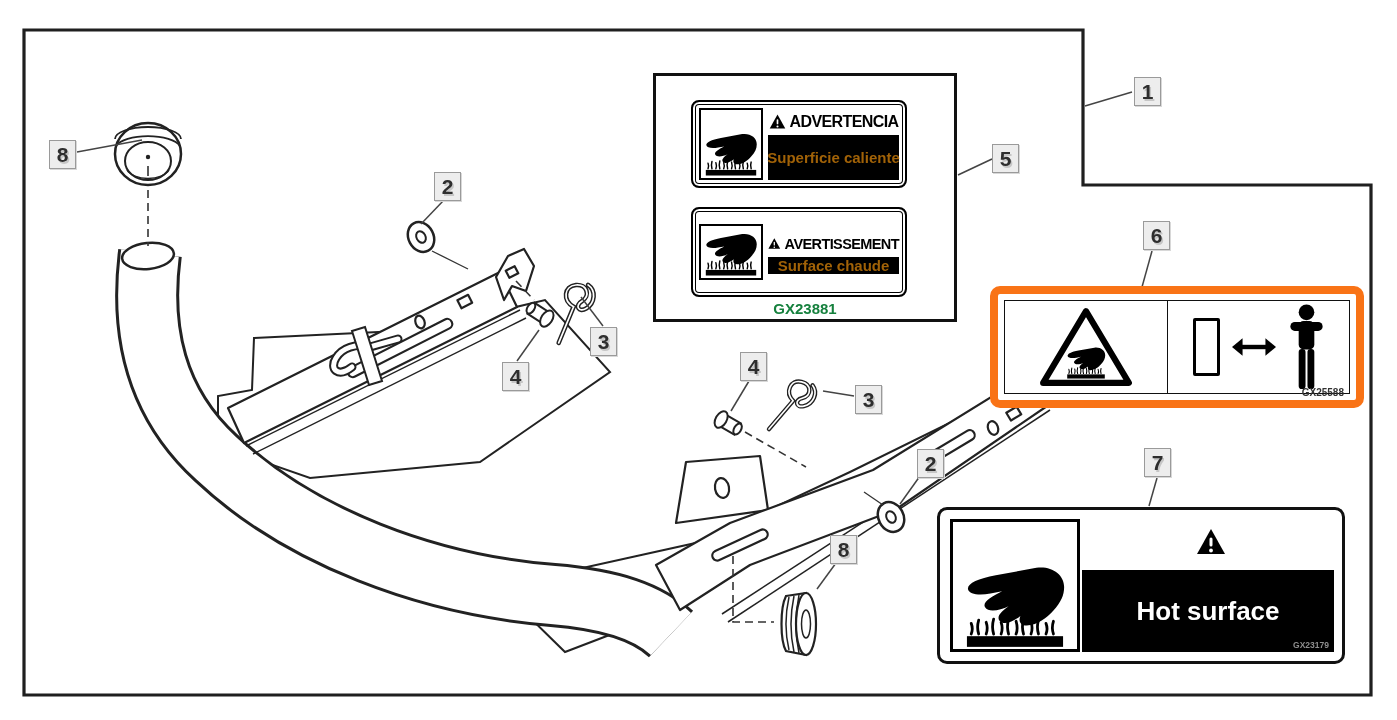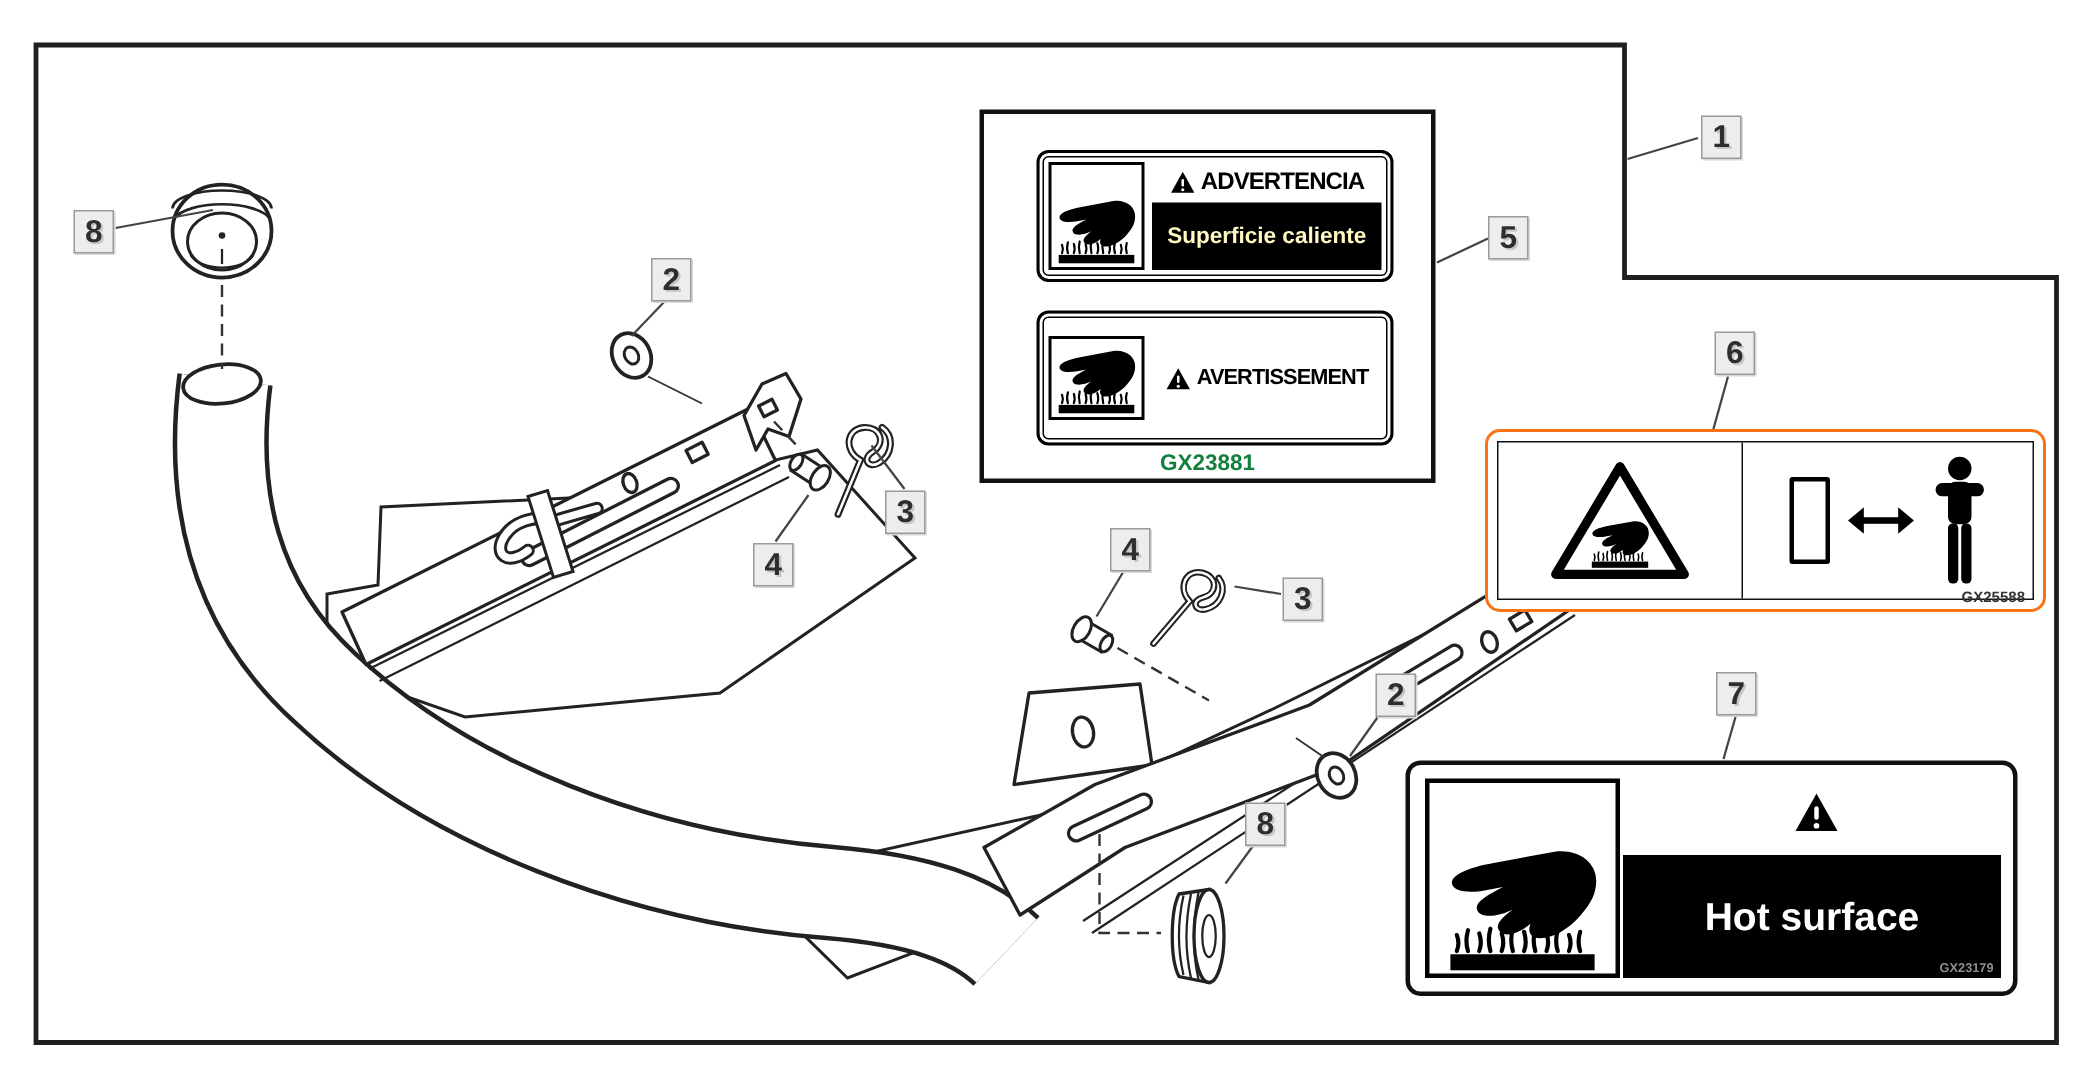--- a/index.html
+++ b/index.html
@@ -13,41 +13,41 @@
     position:absolute;width:27px;height:29px;box-sizing:border-box;
     background:#ededed;border:1px solid #9a9a9a;
     color:#2e2e2e;font-weight:bold;font-size:21px;line-height:27px;text-align:center;
     text-shadow:1.5px 1.5px 0 #c6c6c6;box-shadow:1px 1px 0 #d8d8d8;
     z-index:3;
   }
 
   
   .label5-box{position:absolute;left:653px;top:73px;width:304px;height:249px;box-sizing:border-box;
     border:3px solid #111;background:#fff;z-index:2;}
-  .mini-label{position:absolute;left:35px;width:238px;box-sizing:border-box;
+  .mini-label{position:absolute;left:35px;width:216px;box-sizing:border-box;
     border:2.5px solid #000;border-radius:8px;background:#fff;
     box-shadow:inset 0 0 0 2px #fff, inset 0 0 0 3px #000;
     padding:6px;display:flex;gap:5px;align-items:stretch;}
   .mini-a{top:24px;height:88px;}
   .mini-b{top:131px;height:90px;align-items:center;}
   .icon-cell{width:64px;box-sizing:border-box;border:2.5px solid #000;background:#fff;
     display:flex;align-items:flex-end;justify-content:center;padding:1px;}
   .text-cell{flex:1;display:flex;flex-direction:column;min-width:0;}
   .signal-row{flex:0 0 27px;display:flex;align-items:center;justify-content:center;gap:4px;
     font-weight:bold;color:#000;letter-spacing:-0.6px;white-space:nowrap;}
   .sig-a{font-size:16px;}
   .sig-b{font-size:14.5px;}
-  .msg-row{flex:1;background:#000;color:#fef9c3;display:flex;align-items:center;justify-content:center;
+  .msg-row{flex:1;background:#000;color:#a16207;display:flex;align-items:center;justify-content:center;
     font-weight:bold;font-size:15px;white-space:nowrap;}
   .label5-code{position:absolute;left:0;right:0;top:224px;text-align:center;
     font-weight:bold;font-size:15px;color:#15803d;}
 
   
   .label6-box{position:absolute;left:990px;top:286px;width:374px;height:122px;box-sizing:border-box;
-    border:2px solid #f97316;border-radius:10px;background:#fff;z-index:2;}
+    border:8px solid #f97316;border-radius:10px;background:#fff;z-index:2;}
   .label6-inner{position:absolute;left:6px;top:6px;right:6px;bottom:6px;
     border:1.5px solid #111;display:flex;}
   .label6-left{flex:0 0 162px;border-right:1.5px solid #111;display:flex;
     align-items:center;justify-content:center;}
   .label6-right{flex:1;display:flex;align-items:center;justify-content:center;gap:12px;}
   .hot-rect{width:27px;height:58px;box-sizing:border-box;border:3.5px solid #000;border-radius:2px;}
   .label6-code{position:absolute;right:12px;bottom:2px;font-weight:bold;font-size:10px;color:#333;}
 
   
   .label7-box{position:absolute;left:937px;top:507px;width:408px;height:157px;box-sizing:border-box;
@@ -284,20 +284,21 @@
             <use href="#sym-hand"></use>
           </svg>
       </div>
       <div class="text-cell">
         <div class="signal-row sig-b">
           <svg width="17" height="15">
               <use href="#sym-warn"></use>
             </svg>
           <span>AVERTISSEMENT</span>
         </div>
+        <div class="msg-row">Surface chaude</div>
       </div>
     </div>
     <div class="label5-code">GX23881</div>
   </div>
 
   <div class="label6-box">
     <div class="label6-inner">
       <div class="label6-left">
         <svg width="98" height="86">
             <use href="#sym-tri-hand"></use>

